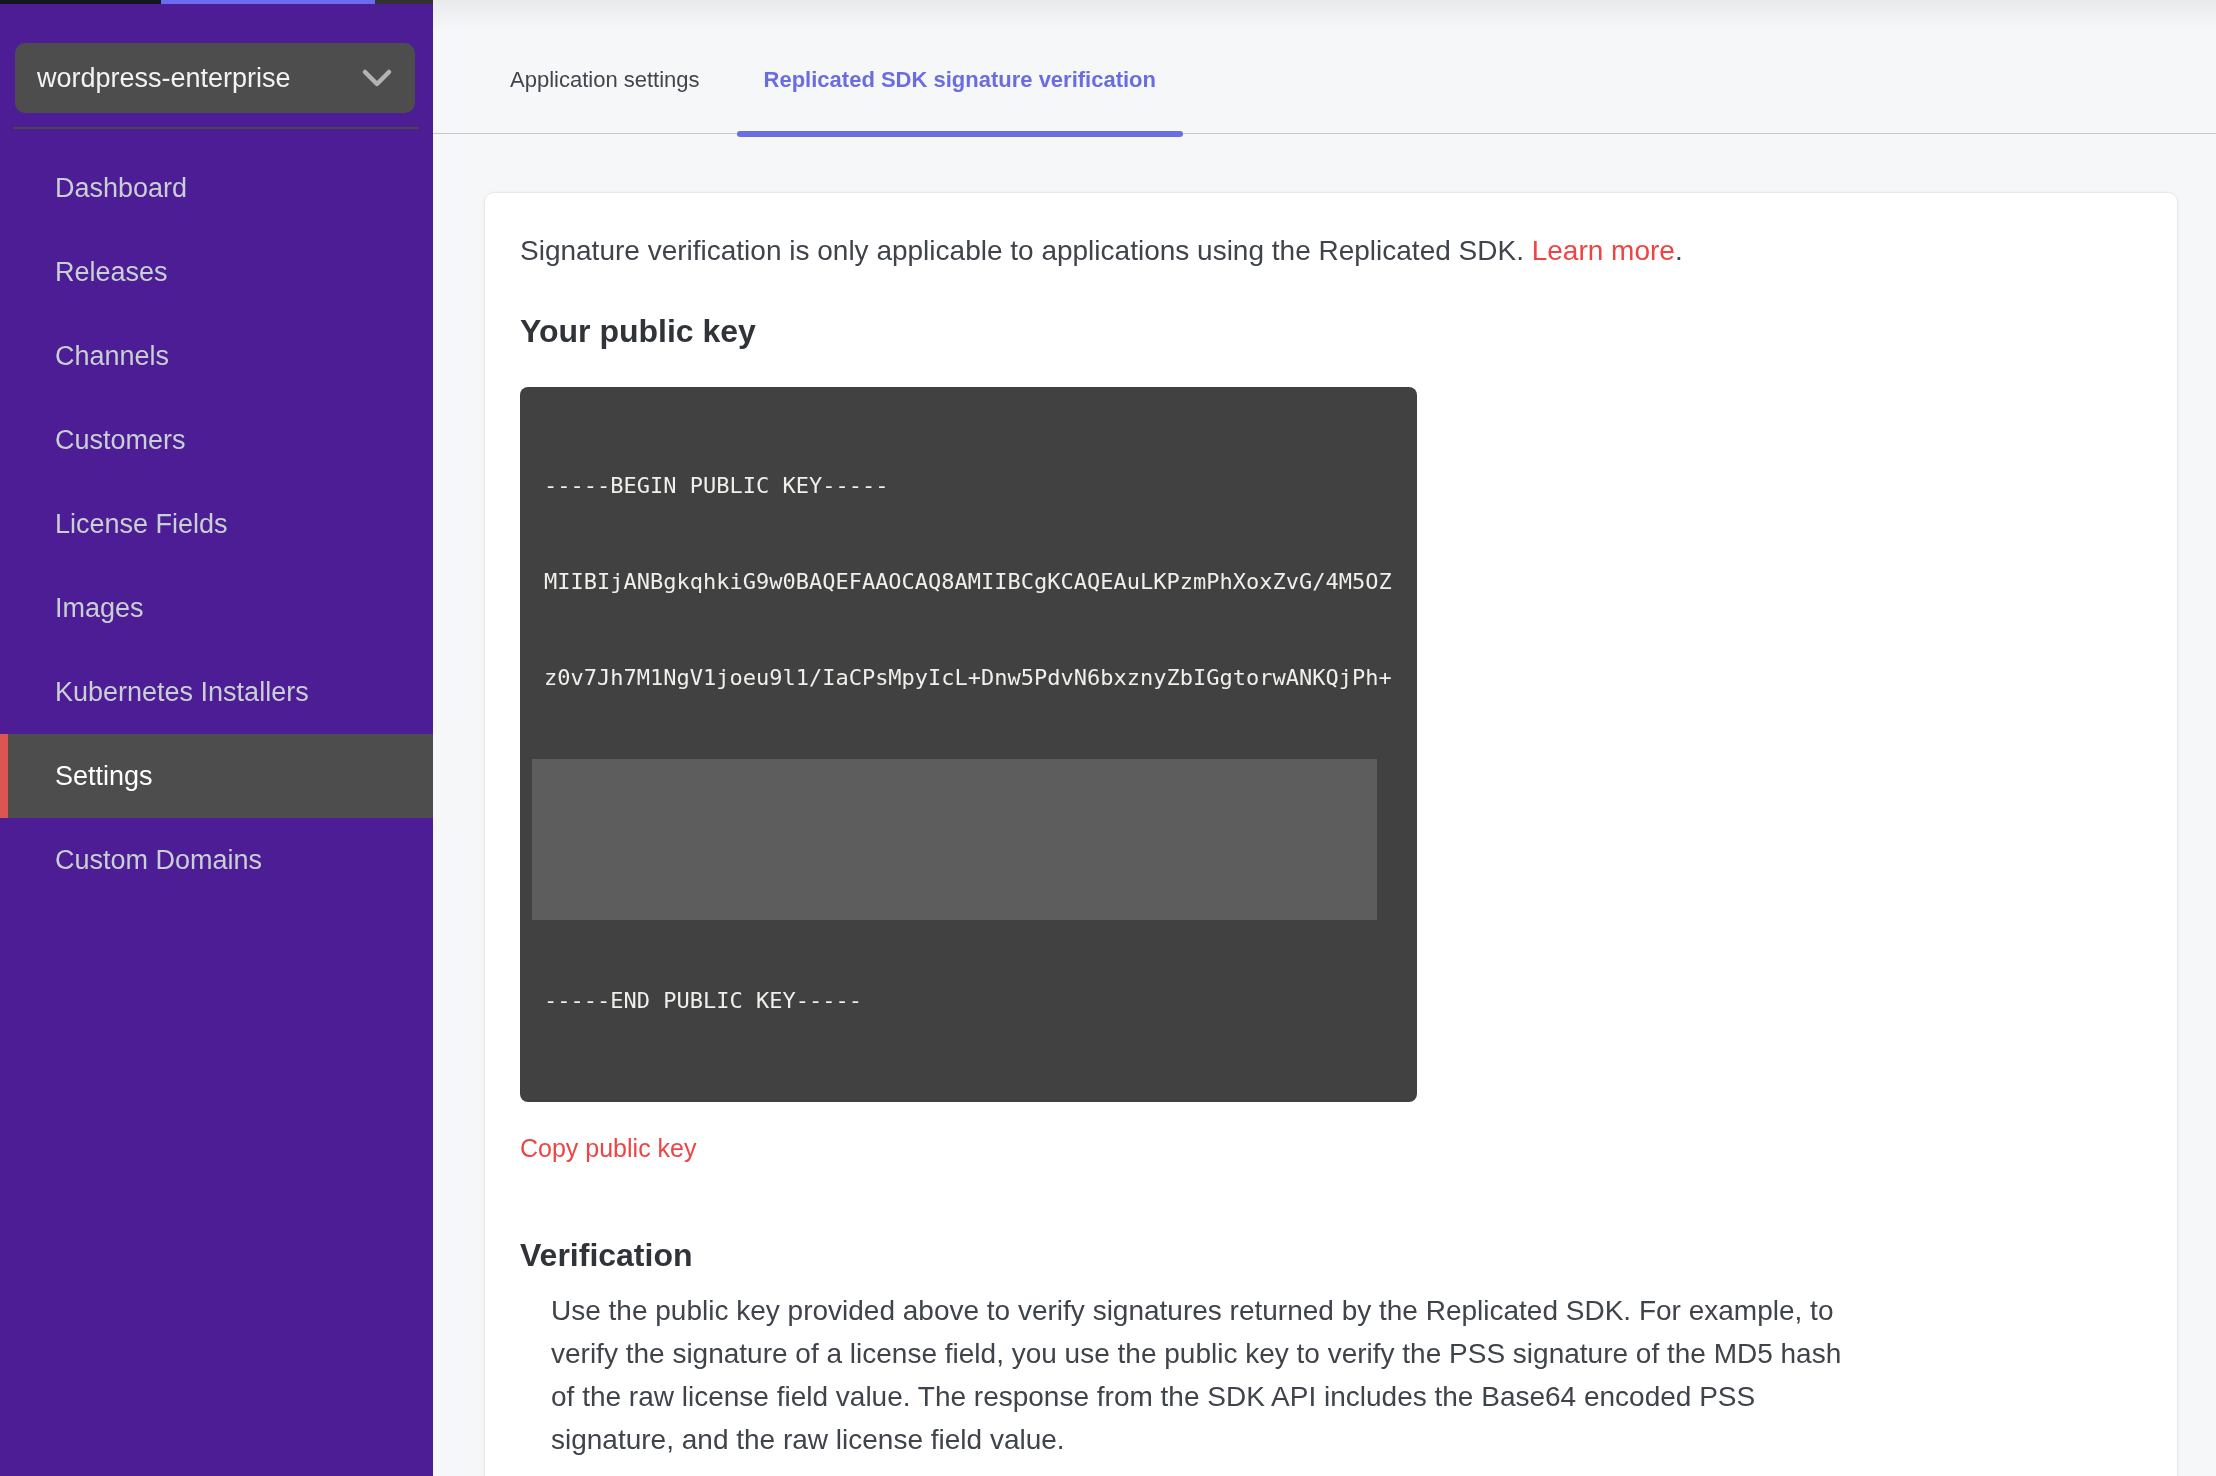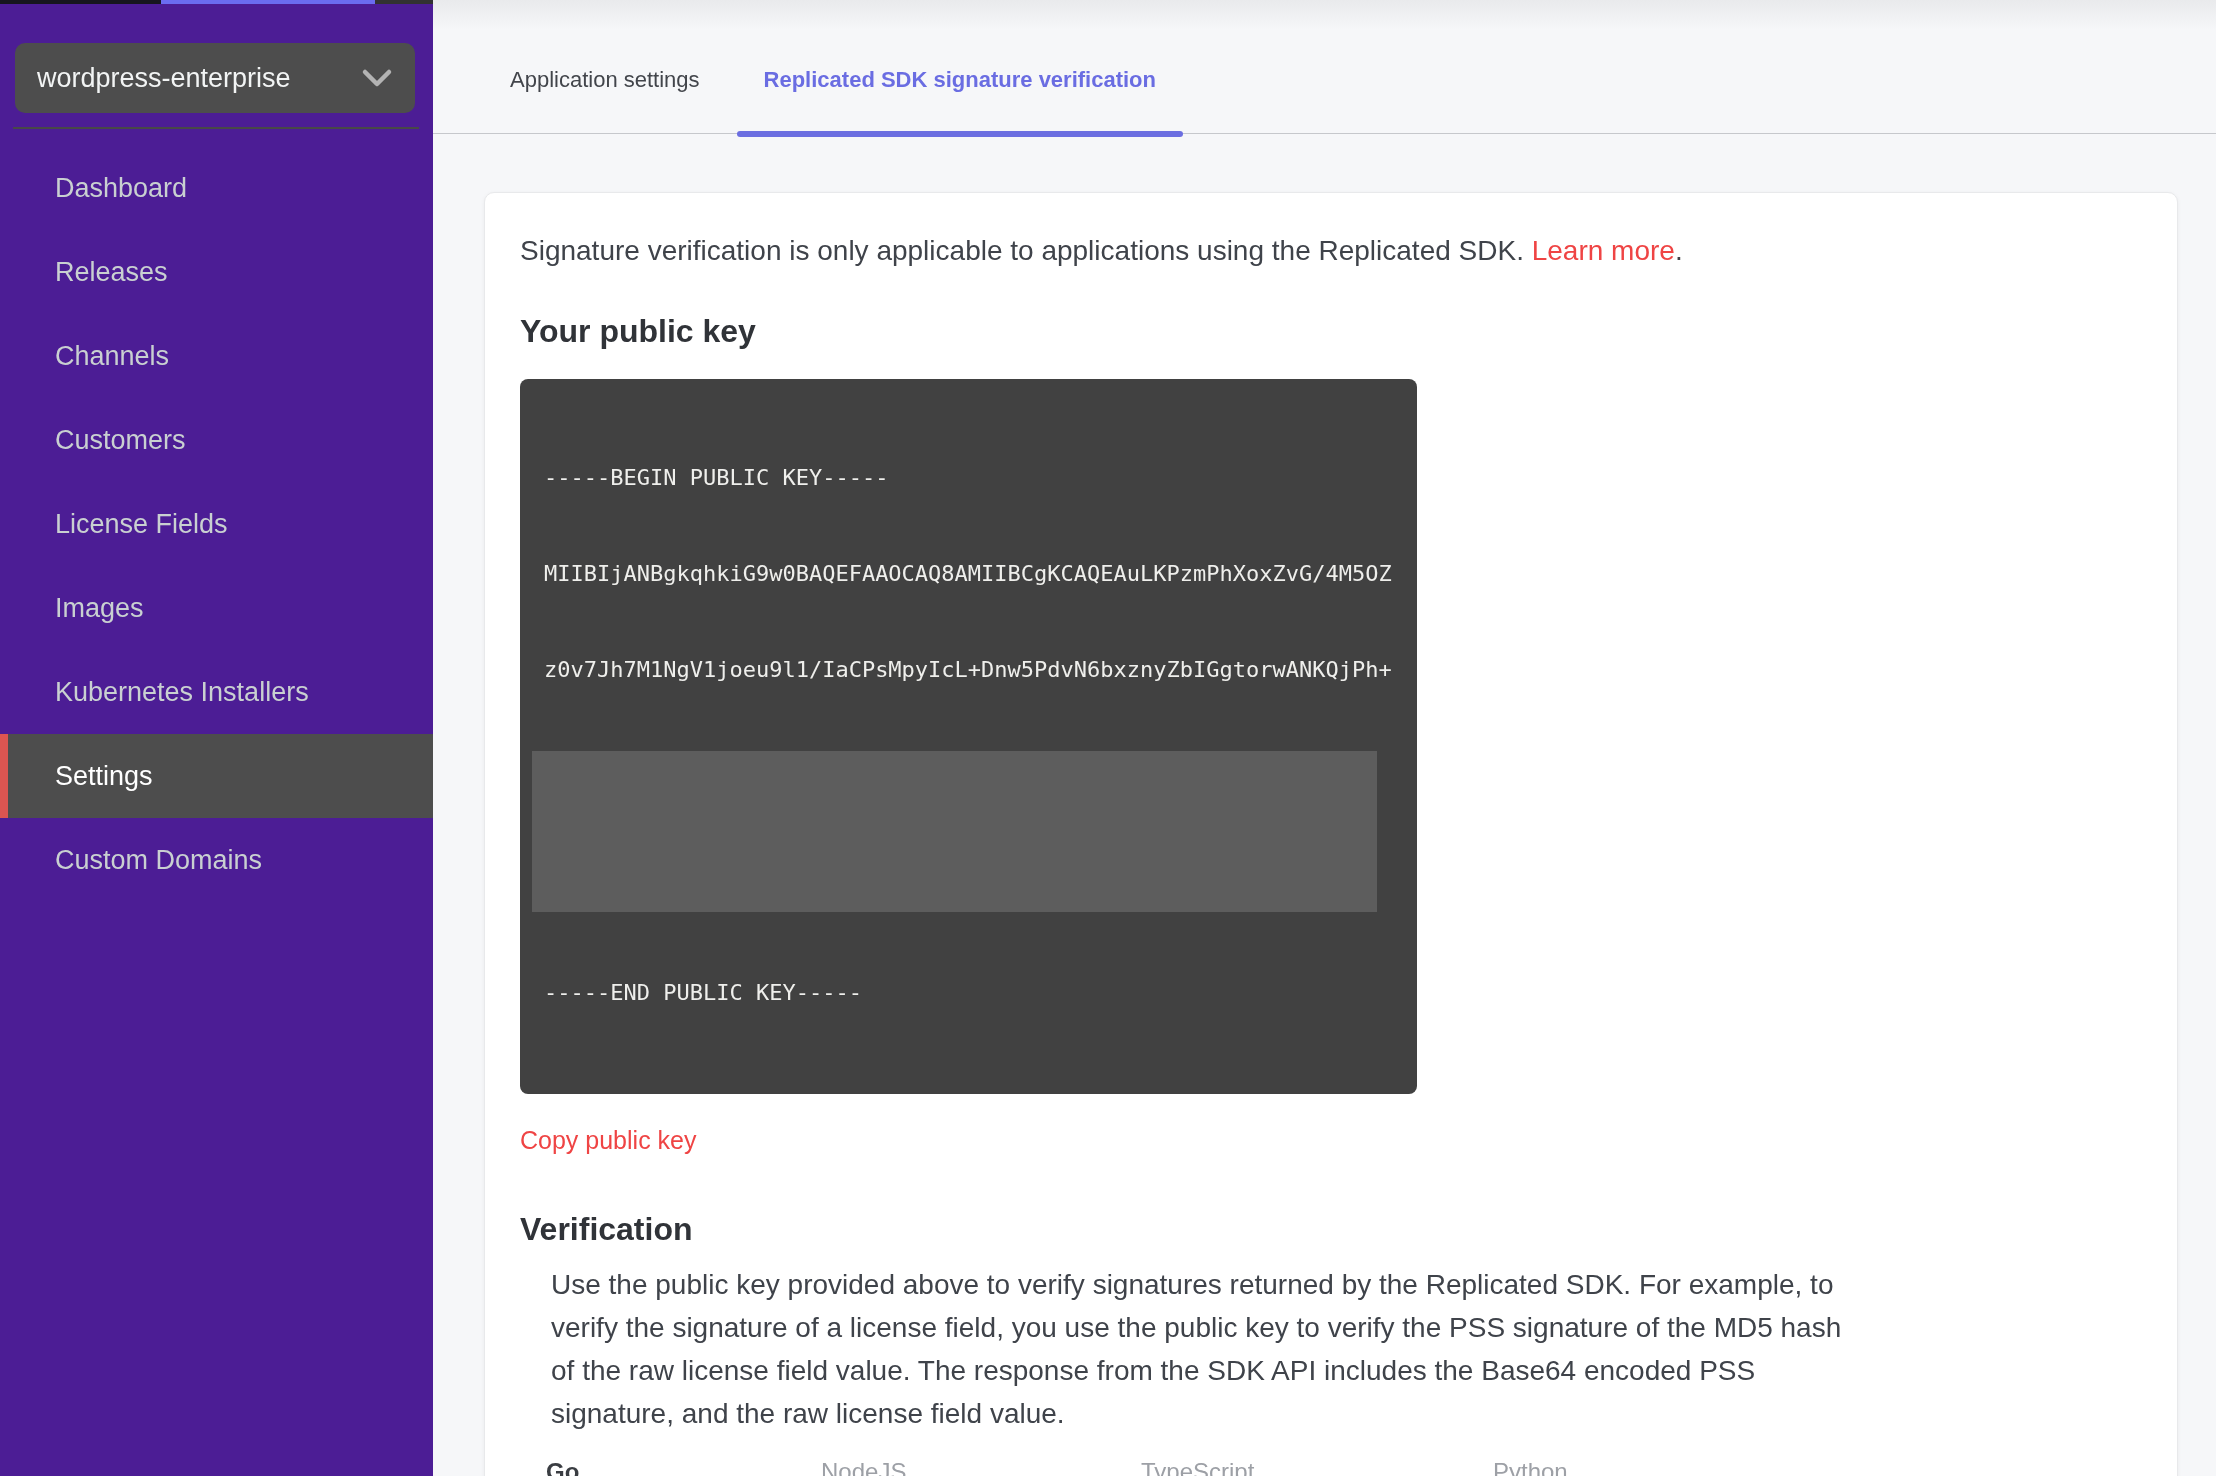--- a/index.html
+++ b/index.html
@@ -34,23 +34,23 @@
   .tab.active::after { content:""; position:absolute; left:0; right:0; bottom:-3px; height:6px;
                        border-radius:3px; background:#6b6ee1; }
 
   .card { position:absolute; left:51px; top:192px; width:1694px; height:1420px; background:#ffffff;
           border:1px solid #e8e9eb; border-radius:10px; box-shadow:0 1px 4px rgba(0,0,0,.05);
           padding:38px 0 0 35px; }
 
   .intro { font-size:28px; color:#3f434a; line-height:40px; }
   a.link { color:#ef4444; text-decoration:none; cursor:pointer; }
   h2.section { font-size:32px; line-height:44px; color:#303338; font-weight:700; margin-top:38px; }
-  h2.section.second { margin-top:52px; }
+  h2.section.second { margin-top:70px; }
 
-  .key-block { margin-top:26px; width:897px; background:#414141; border-radius:8px;
+  .key-block { margin-top:34px; width:897px; background:#414141; border-radius:8px;
                padding:19px 24px 21px; font-family:"DejaVu Sans Mono", monospace;
                font-size:22px; line-height:32px; color:#efefec; white-space:pre; }
   .key-redacted { height:161px; width:845px; margin:1px 0 1px -12px; background:#5d5d5d; }
 
   .copy-link { display:inline-block; margin-top:32px; font-size:25px; }
 
   .para { margin-top:12px; font-size:28px; color:#3f434a; line-height:43px; width:1300px;margin-left:31px; }
 
   .lang-tabs { margin-top:14px; width:1272px; height:48px; display:flex; align-items:center;
                border-bottom:2px solid #e0e2e5; }

